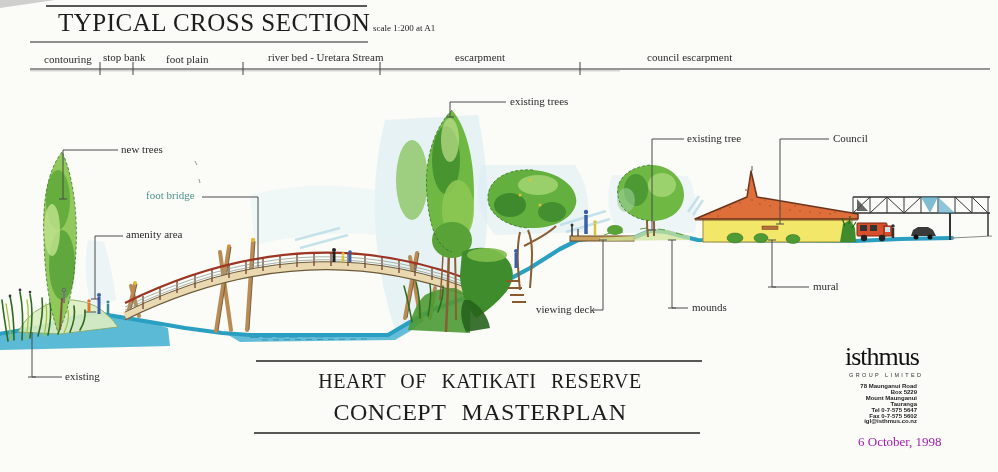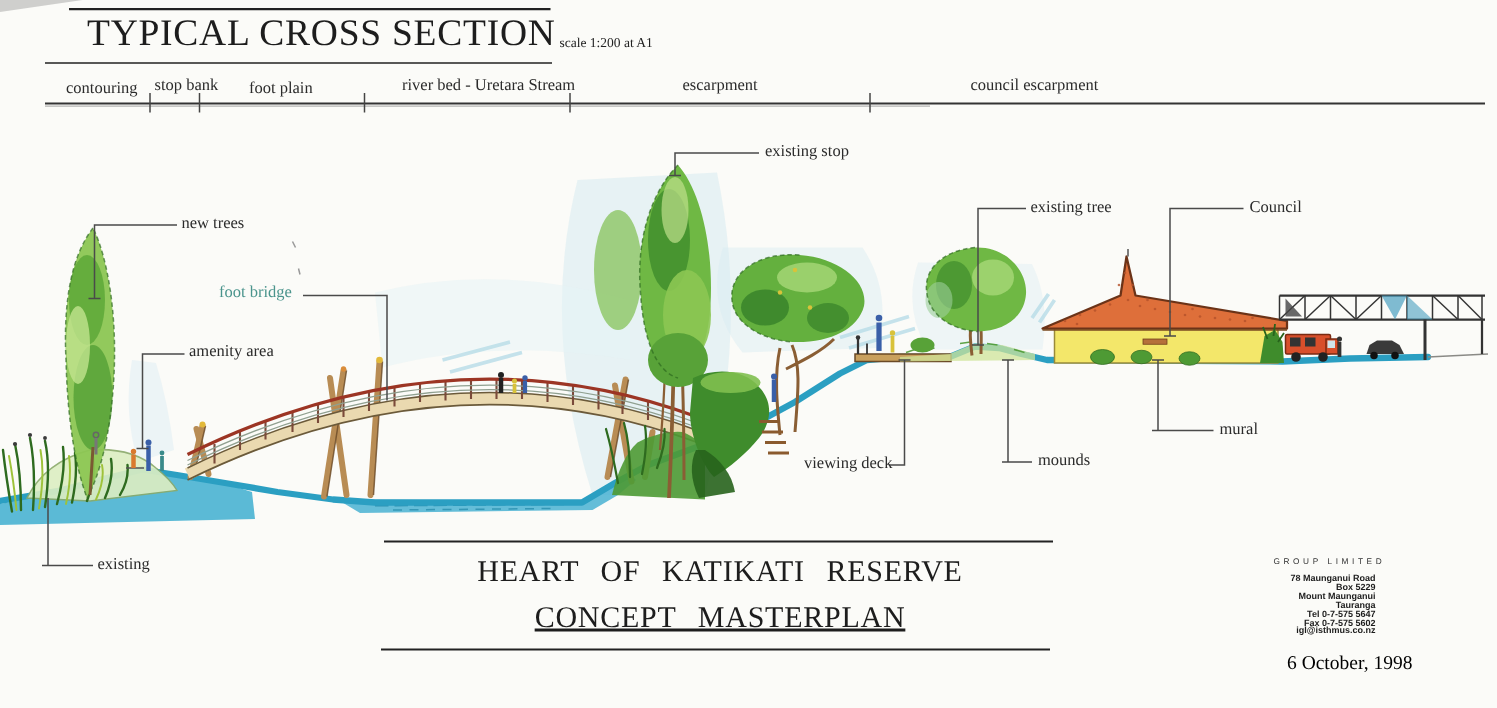--- a/index.html
+++ b/index.html
@@ -4,28 +4,28 @@
 <style>
   html,body{margin:0;padding:0;background:#e8e8e6;}
   #page{position:relative;width:998px;height:472px;background:#fbfbf8;overflow:hidden;
         font-family:"Liberation Serif",serif;}
   .lbl{position:absolute;font-size:11px;color:#2b2b2b;white-space:nowrap;line-height:11px;}
   .lbl.teal{color:#4a948c;}
   #main-title{position:absolute;left:58px;top:9px;font-size:25px;letter-spacing:.5px;color:#1d1d1d;}
   #scale-note{position:absolute;left:373px;top:23px;font-size:9px;color:#222;text-align:center;}
   #footer-block{position:absolute;left:255px;top:366px;width:450px;text-align:center;color:#1d1d1d;}
   #footer-block .l1{font-size:20px;word-spacing:9px;letter-spacing:.5px;line-height:31px;}
-  #footer-block .l2{font-size:20px;word-spacing:9px;letter-spacing:.5px;line-height:31px;text-decoration:underline;}
+  #footer-block .l2{font-size:24px;word-spacing:9px;letter-spacing:.5px;line-height:31px;}
   #firm-name{position:absolute;left:845px;top:342px;font-size:26px;letter-spacing:-1px;color:#111;}
   #firm-sub{position:absolute;left:849px;top:372px;font-size:5.5px;letter-spacing:2.4px;color:#333;
             font-family:"Liberation Sans",sans-serif;}
   #firm-address{position:absolute;left:817px;top:384px;width:100px;text-align:right;
                 font-family:"Liberation Sans",sans-serif;font-size:6px;line-height:5.9px;
                 font-weight:bold;color:#1c1c1c;}
-  #firm-date{position:absolute;left:858px;top:434px;font-size:13px;color:#000000;}
+  #firm-date{position:absolute;left:858px;top:434px;font-size:13px;color:#a21caf;}
   svg{position:absolute;left:0;top:0;}
 </style>
 </head>
 <body>
 
 <div id="page">
 
 <svg width="998" height="472" viewBox="0 0 998 472">
 
   <g>
@@ -351,32 +351,33 @@
   <div class="lbl" style="left:103px;top:52px">stop bank</div>
   <div class="lbl" style="left:166px;top:54px">foot plain</div>
   <div class="lbl" style="left:268px;top:52px">river bed - Uretara Stream</div>
   <div class="lbl" style="left:455px;top:52px">escarpment</div>
   <div class="lbl" style="left:647px;top:52px">council escarpment</div>
 
   <div class="lbl" style="left:121px;top:144px">new trees</div>
   <div class="lbl teal" style="left:146px;top:190px">foot bridge</div>
   <div class="lbl" style="left:126px;top:229px">amenity area</div>
   <div class="lbl" style="left:65px;top:371px">existing</div>
-  <div class="lbl" style="left:510px;top:96px">existing stop</div>
+  <div class="lbl" style="left:510px;top:96px">existing trees</div>
   <div class="lbl" style="left:536px;top:304px">viewing deck</div>
   <div class="lbl" style="left:692px;top:302px">mounds</div>
   <div class="lbl" style="left:687px;top:133px">existing tree</div>
   <div class="lbl" style="left:833px;top:133px">Council</div>
   <div class="lbl" style="left:813px;top:281px">mural</div>
 
   <div id="footer-block">
     <div class="l1">HEART OF KATIKATI RESERVE</div>
     <div class="l2">CONCEPT MASTERPLAN</div>
   </div>
 
+  <div id="firm-name">isthmus</div>
   <div id="firm-sub">GROUP LIMITED</div>
   <div id="firm-address">
     <div>78 Maunganui Road</div>
     <div>Box 5229</div>
     <div>Mount Maunganui</div>
     <div>Tauranga</div>
     <div>Tel 0-7-575 5647</div>
     <div>Fax 0-7-575 5602</div>
     <div>igl@isthmus.co.nz</div>
   </div>

